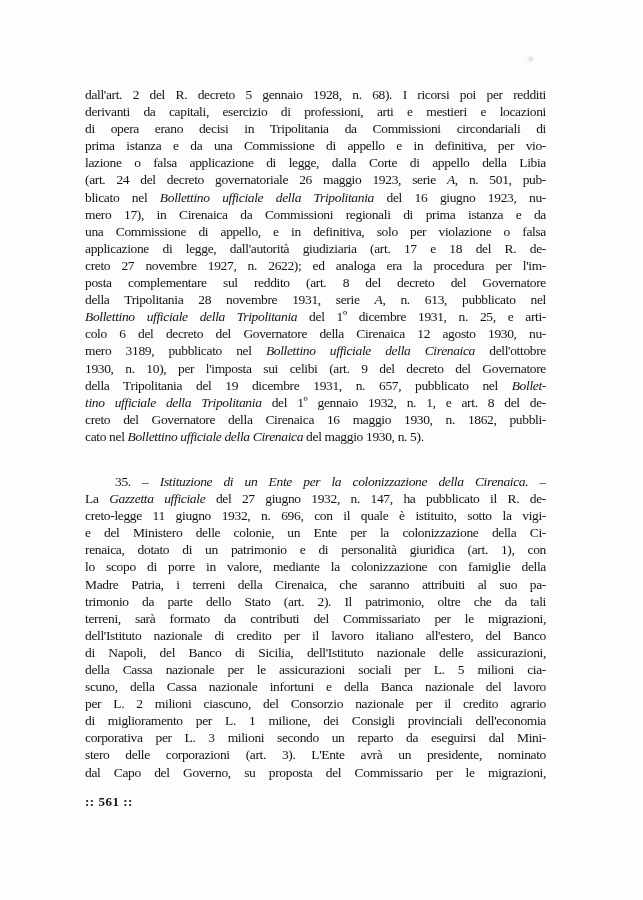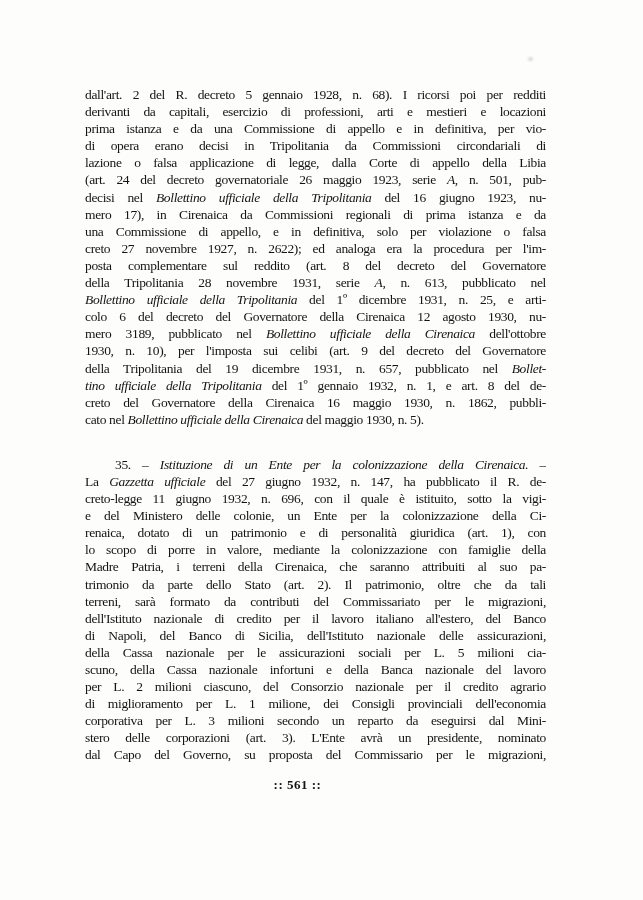--- a/index.html
+++ b/index.html
@@ -43,21 +43,21 @@
   }
   .line.indent {
     text-indent: 30px;
   }
   .line i {
     font-style: italic;
   }
   .footer-line {
     margin-top: 13px;
     padding-right: 36px;
-    text-align: center;
+    text-align: left;
     font-size: 13px;
     font-weight: bold;
     letter-spacing: 0.5px;
   }
   .scan-speck {
     position: absolute;
     left: 528px;
     top: 57px;
     width: 5px;
     height: 4px;
@@ -69,27 +69,28 @@
 </head>
 <body>
 
 <div class="page">
   <div class="scan-speck"></div>
   <div class="text-block">
     <div id="paragraphs-root">
         <div class="paragraph">
           <div class="line"><span>dall'art. 2 del R. decreto 5 gennaio 1928, n. 68). I ricorsi poi per redditi</span></div>
           <div class="line"><span>derivanti da capitali, esercizio di professioni, arti e mestieri e locazioni</span></div>
+          <div class="line"><span>di opera erano decisi in Tripolitania da Commissioni circondariali di</span></div>
           <div class="line"><span>prima istanza e da una Commissione di appello e in definitiva, per vio-</span></div>
-          <div class="line"><span>di opera erano decisi in Tripolitania da Commissioni circondariali di</span></div>
           <div class="line"><span>lazione o falsa applicazione di legge, dalla Corte di appello della Libia</span></div>
           <div class="line"><span>(art. 24 del decreto governatoriale 26 maggio 1923, serie </span><i>A</i><span>, n. 501, pub-</span></div>
-          <div class="line"><span>decisi nel </span><i>Bollettino ufficiale della Tripolitania</i><span> del 16 giugno 1923, nu-</span></div>
+          <div class="line"><span>blicato nel </span><i>Bollettino ufficiale della Tripolitania</i><span> del 16 giugno 1923, nu-</span></div>
           <div class="line"><span>mero 17), in Cirenaica da Commissioni regionali di prima istanza e da</span></div>
           <div class="line"><span>una Commissione di appello, e in definitiva, solo per violazione o falsa</span></div>
+          <div class="line"><span>applicazione di legge, dall'autorità giudiziaria (art. 17 e 18 del R. de-</span></div>
           <div class="line"><span>creto 27 novembre 1927, n. 2622); ed analoga era la procedura per l'im-</span></div>
           <div class="line"><span>posta complementare sul reddito (art. 8 del decreto del Governatore</span></div>
           <div class="line"><span>della Tripolitania 28 novembre 1931, serie </span><i>A</i><span>, n. 613, pubblicato nel</span></div>
           <div class="line"><i>Bollettino ufficiale della Tripolitania</i><span> del 1º dicembre 1931, n. 25, e arti-</span></div>
           <div class="line"><span>colo 6 del decreto del Governatore della Cirenaica 12 agosto 1930, nu-</span></div>
           <div class="line"><span>mero 3189, pubblicato nel </span><i>Bollettino ufficiale della Cirenaica</i><span> dell'ottobre</span></div>
           <div class="line"><span>1930, n. 10), per l'imposta sui celibi (art. 9 del decreto del Governatore</span></div>
           <div class="line"><span>della Tripolitania del 19 dicembre 1931, n. 657, pubblicato nel </span><i>Bollet-</i></div>
           <div class="line"><i>tino ufficiale della Tripolitania</i><span> del 1º gennaio 1932, n. 1, e art. 8 del de-</span></div>
           <div class="line"><span>creto del Governatore della Cirenaica 16 maggio 1930, n. 1862, pubbli-</span></div>

